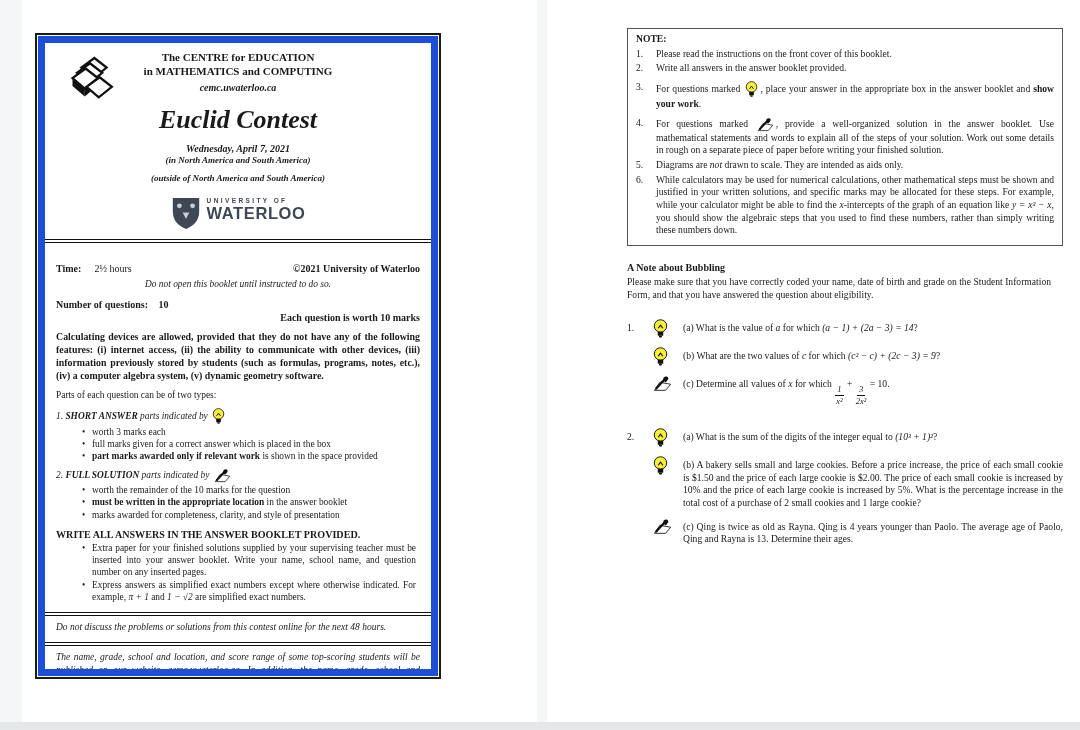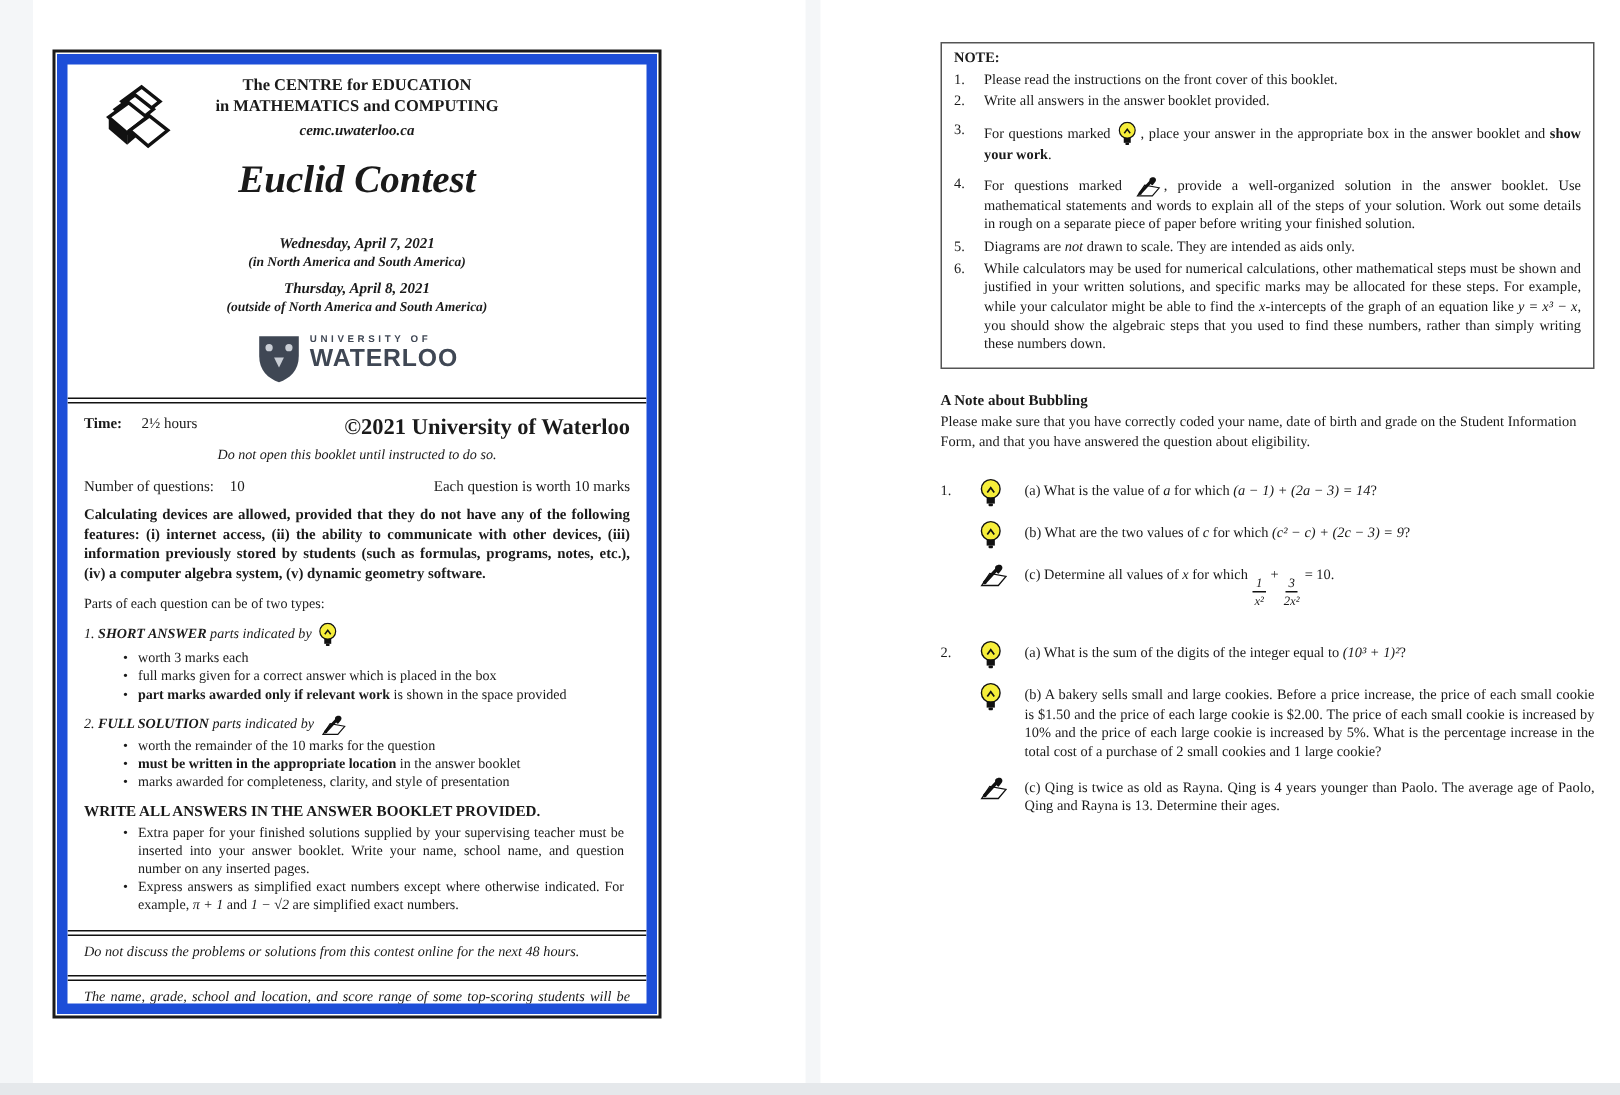--- a/index.html
+++ b/index.html
@@ -36,36 +36,36 @@
   .frame{position:absolute;left:13px;top:33px;width:406px;height:646px;
          border:2px solid #1b1b1b;padding:1px;box-sizing:border-box;}
   .frame-inner{border:7px solid #1d4ed8;height:100%;box-sizing:border-box;
                padding:8px 11px 8px;overflow:hidden;font-size:9.4px;line-height:1.3;}
 
   .cover-header{position:relative;text-align:center;}
   .cemc-logo{position:absolute;left:6px;top:4px;}
   .cemc-logo svg{width:56px;height:48px;display:block;}
   .org-line{font-weight:bold;font-size:11px;line-height:1.25;}
   .org-url{font-weight:bold;font-style:italic;font-size:10px;margin-top:2px;}
-  .cover-title{font-size:26px;font-weight:bold;font-style:italic;margin:9px 0 21px;}
+  .cover-title{font-size:26px;font-weight:bold;font-style:italic;margin:9px 0 7px;}
   .cover-date{font-weight:bold;font-style:italic;font-size:10px;line-height:1.2;}
   .cover-region{font-weight:bold;font-style:italic;font-size:9px;line-height:1.3;margin-bottom:6px;}
   .uw-logo{margin-top:12px;display:flex;justify-content:center;align-items:flex-start;gap:6px;}
   .uw-shield svg{width:30px;height:33px;display:block;}
   .uw-text{text-align:left;color:#3f4754;font-family:"Liberation Sans","DejaVu Sans",sans-serif;}
   .uw-small{font-size:6.5px;font-weight:bold;letter-spacing:2.4px;}
   .uw-big{font-size:16.5px;font-weight:bold;letter-spacing:0.6px;line-height:1;}
 
   .dbl-rule{height:2px;border-top:1px solid #111;border-bottom:1.6px solid #111;
             margin:9px -11px 0;}
-  .time-row{display:flex;align-items:flex-start;font-size:10px;margin-top:7px;}
+  .time-row{display:flex;align-items:flex-end;font-size:10px;margin-top:19px;}
   .time-val{margin-left:13px;}
-  .copyright{margin-left:auto;font-weight:bold;font-size:15px;}
+  .copyright{margin-left:auto;font-weight:bold;font-size:10px;}
   .do-not-open{font-style:italic;font-size:9.4px;text-align:center;margin:3px 0 8px;}
-  .nq-row{display:flex;font-weight:normal;font-size:10px;margin:2px 0 6px;}
+  .nq-row{display:flex;font-weight:bold;font-size:10px;margin:2px 0 6px;flex-direction:column;}
   .nq-right{margin-left:auto;}
   .calc{font-weight:bold;font-size:9.9px;margin:7px 0;line-height:1.3;}
   .parts-intro{margin:6px 0 3px;}
   .list-heading{margin:6px 0 1px;font-style:italic;}
   ul.bul{margin:1px 4px 6px;padding-left:22px;list-style:none;}
   ul.bul li{position:relative;padding-left:10px;text-align:justify;line-height:1.3;}
   ul.bul li::before{content:"\2022";position:absolute;left:0;top:0;}
   .write-all{font-weight:bold;font-size:10.1px;margin-top:7px;}
   .discuss{font-style:italic;font-size:9.5px;margin:5px 0;}
   .publish{font-style:italic;font-size:9.5px;margin-top:5px;line-height:1.32;}
@@ -106,21 +106,20 @@
             <path d="M26 38 L41 26 L41 34 L26 47 Z" fill="#111"></path>
             <path d="M28 36 L43 25 L57 36 L42 48 Z" fill="#ffffff" stroke="#111" stroke-width="2.6"></path>
           </svg>
         </span>
         <div class="org-line">The CENTRE for EDUCATION</div>
         <div class="org-line">in MATHEMATICS and COMPUTING</div>
         <div class="org-url">cemc.uwaterloo.ca</div>
         <div class="cover-title">Euclid Contest</div>
         <div class="cover-date">Wednesday, April 7, 2021</div>
         <div class="cover-region">(in North America and South America)</div>
-        <div class="cover-date">Thursday, April 8, 2021</div>
         <div class="cover-region">(outside of North America and South America)</div>
         <div class="uw-logo">
           <span class="uw-shield">
             <svg viewBox="0 0 26 30">
               <path d="M1 1 H25 V13 C25 22 19.5 26.5 13 29 C6.5 26.5 1 22 1 13 Z" fill="#3f4754"></path>
               <g fill="#c9ced5">
                 <circle cx="7" cy="8" r="2.2"></circle>
                 <circle cx="19" cy="8" r="2.2"></circle>
                 <path d="M10 14 h6 l-3 6 z"></path>
               </g>

